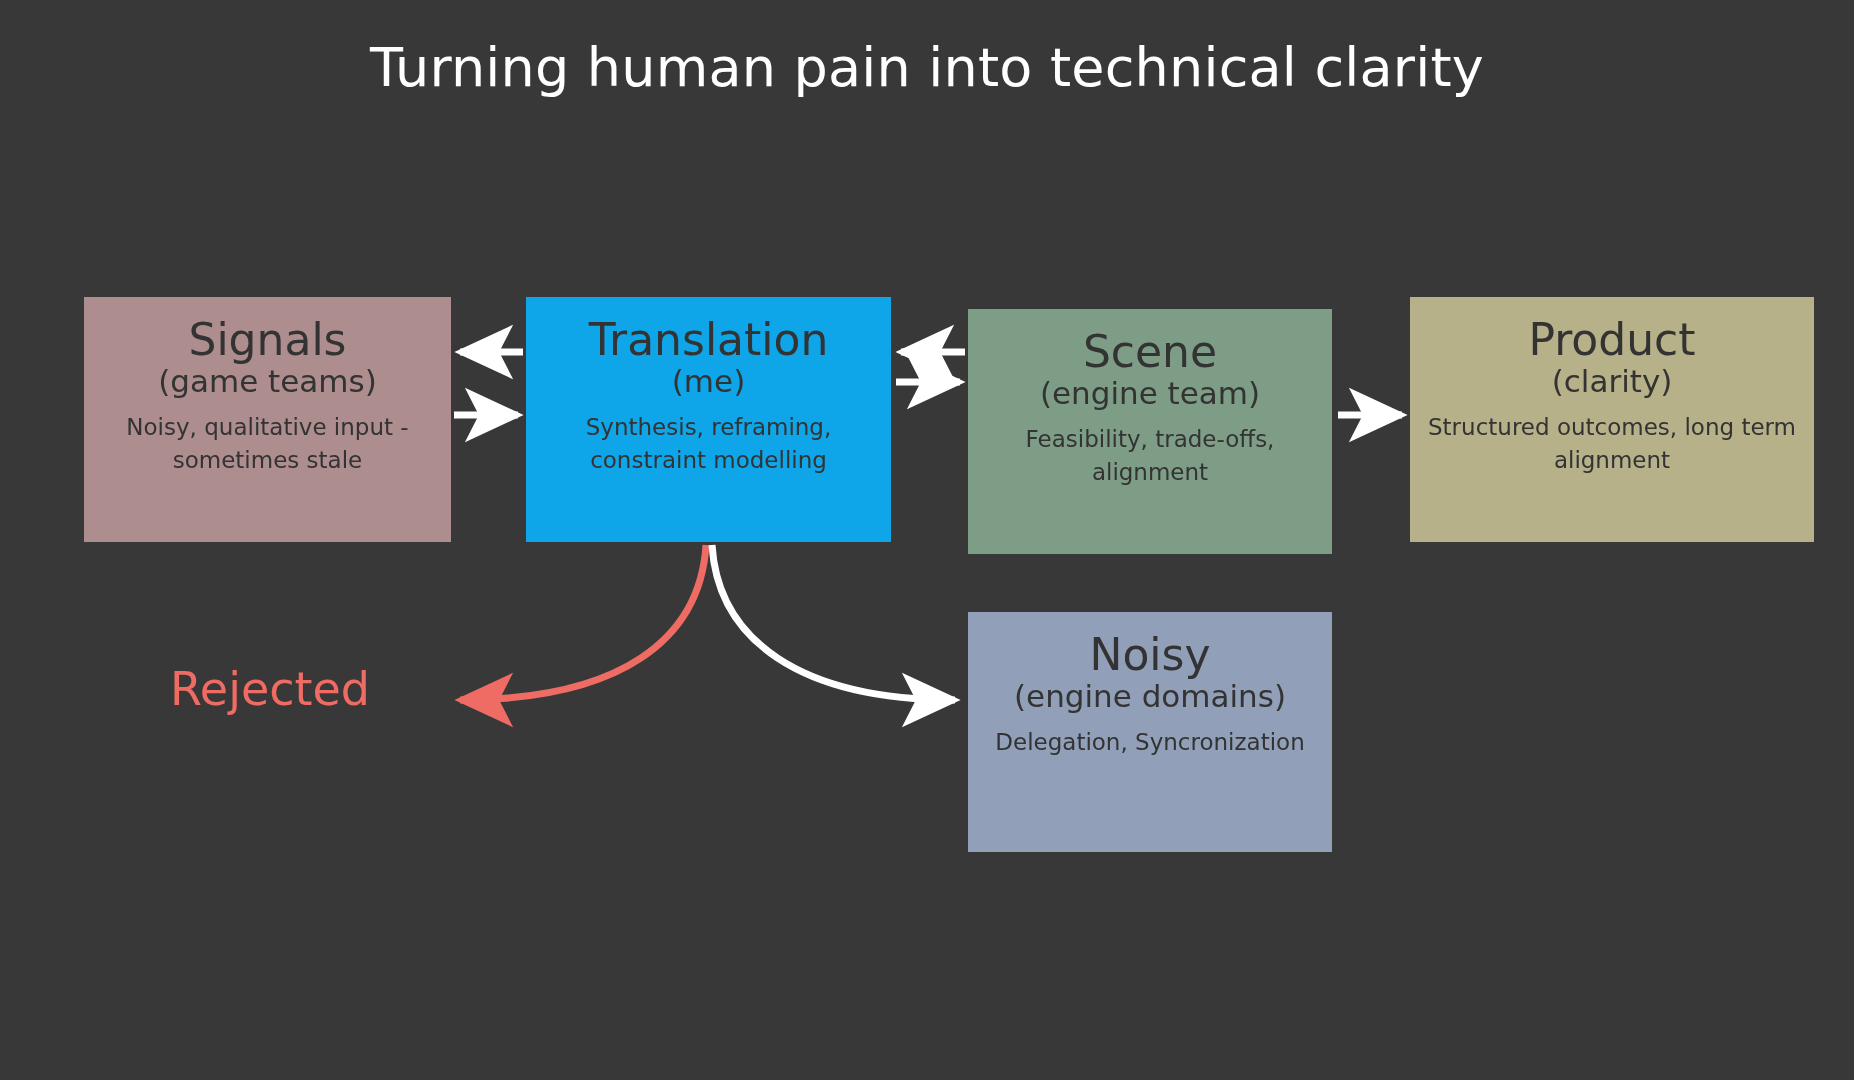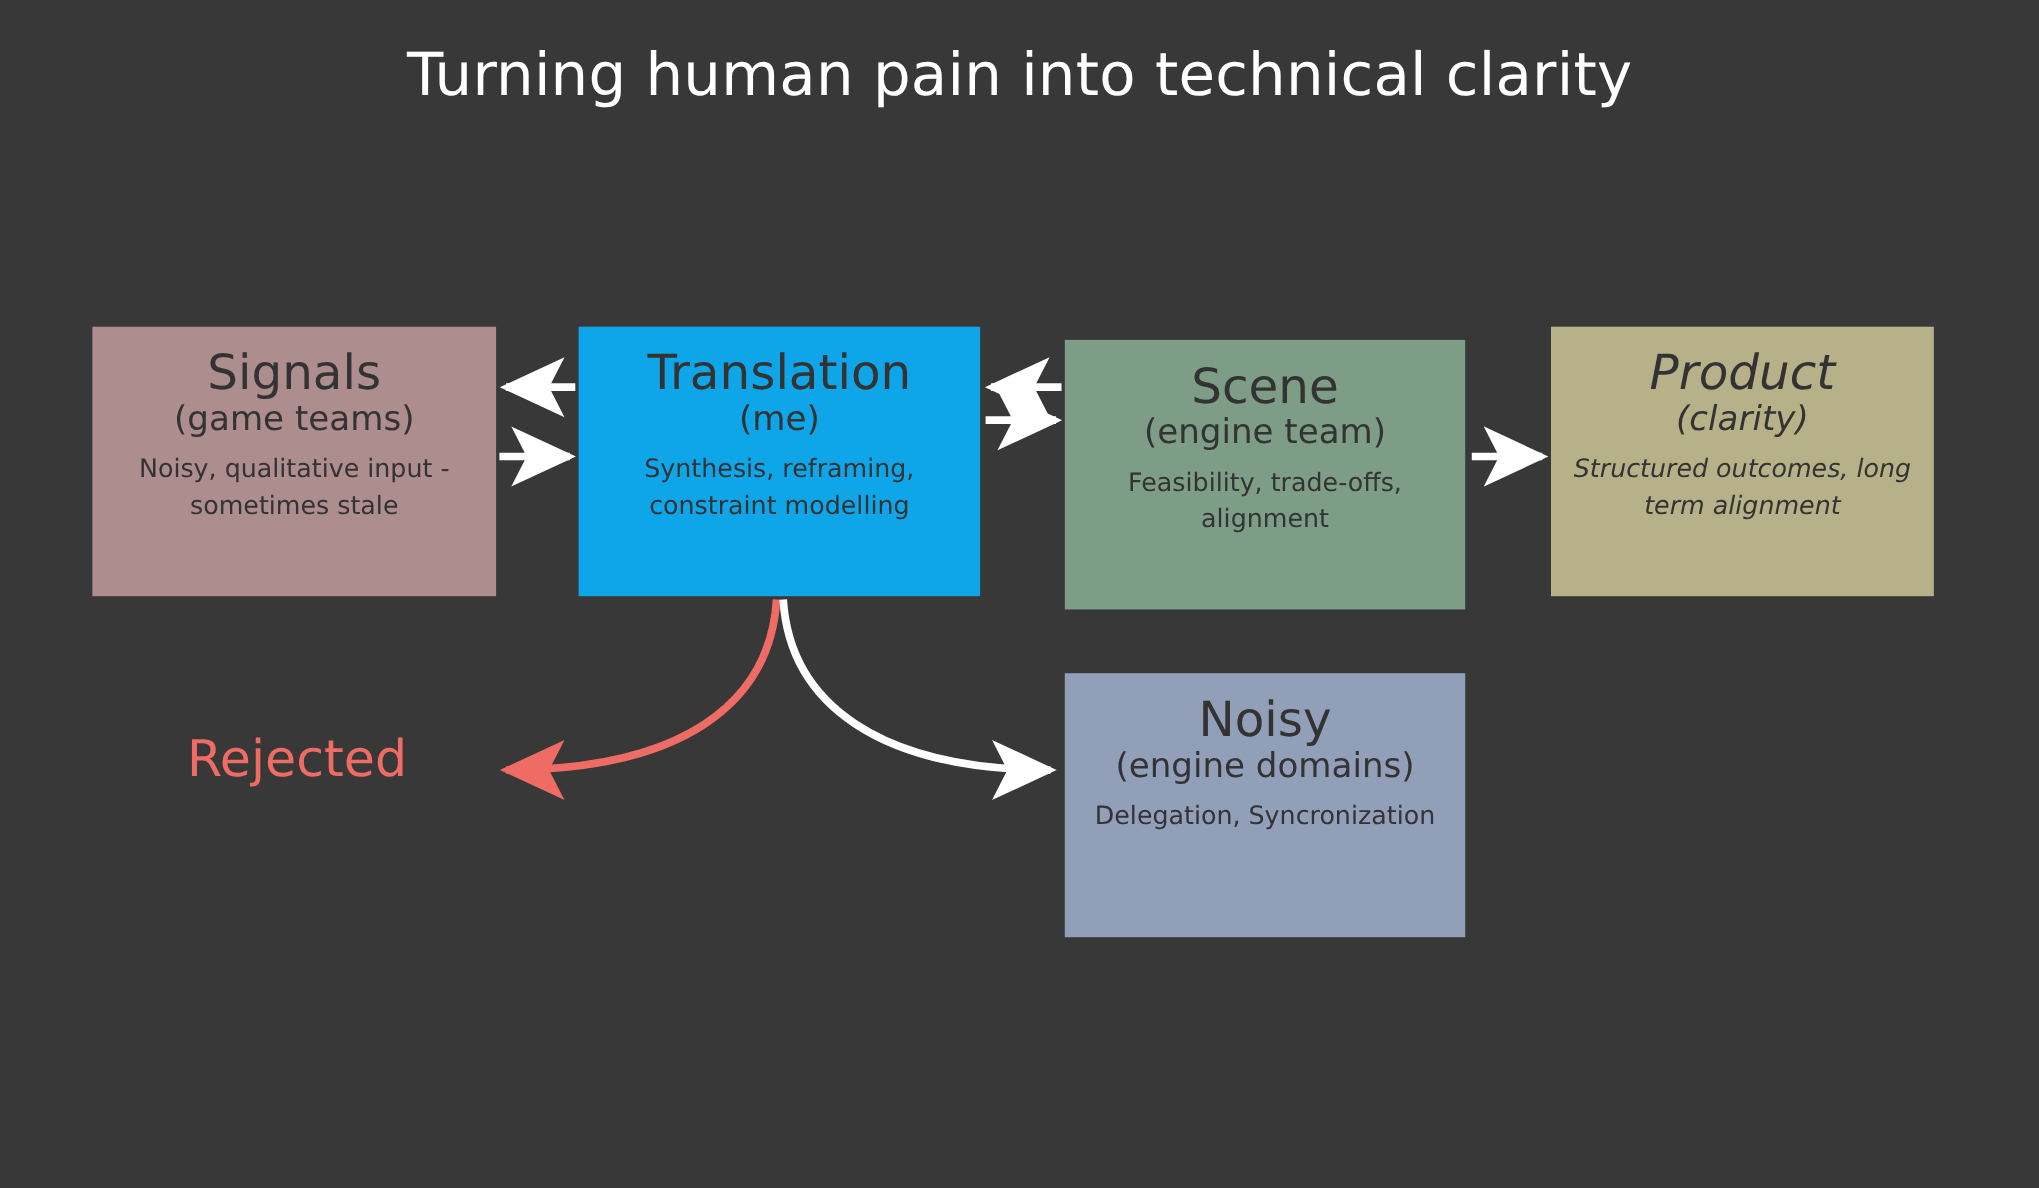--- a/index.html
+++ b/index.html
@@ -64,21 +64,21 @@
     color: #333333;
     text-align: center;
     margin-top: 13px;
     padding: 0 16px;
   }
 
   
   #node-signals     { left: 84px;   top: 297px; width: 367px; height: 245px; background: #ad8d8d; }
   #node-translation { left: 526px;  top: 297px; width: 365px; height: 245px; background: #0ea5e9; }
   #node-scene       { left: 968px;  top: 297px; width: 364px; height: 245px; background: #7e9d86; margin-top: 12px; }
-  #node-product     { left: 1410px; top: 297px; width: 348px; height: 245px; background: #b7b189; font-style: italic; }
+  #node-product     { left: 1410px; top: 297px; width: 404px; height: 245px; background: #b7b189; }
   #node-others      { left: 968px;  top: 612px; width: 364px; height: 240px; background: #919fb8; }
 
   #rejected-label {
     position: absolute;
     left: 150px;
     top: 665px;
     width: 240px;
     text-align: center;
     color: #ee6c63;
     font-size: 46px;

